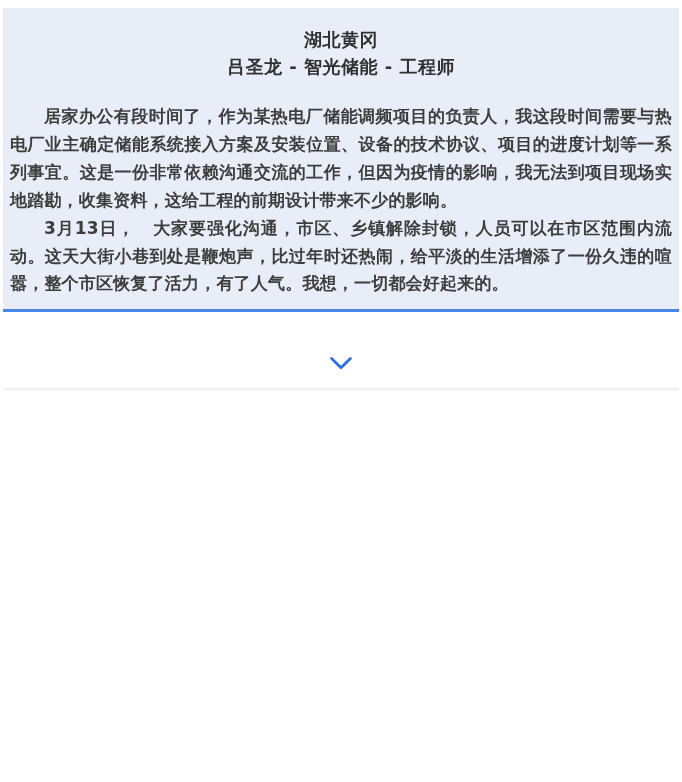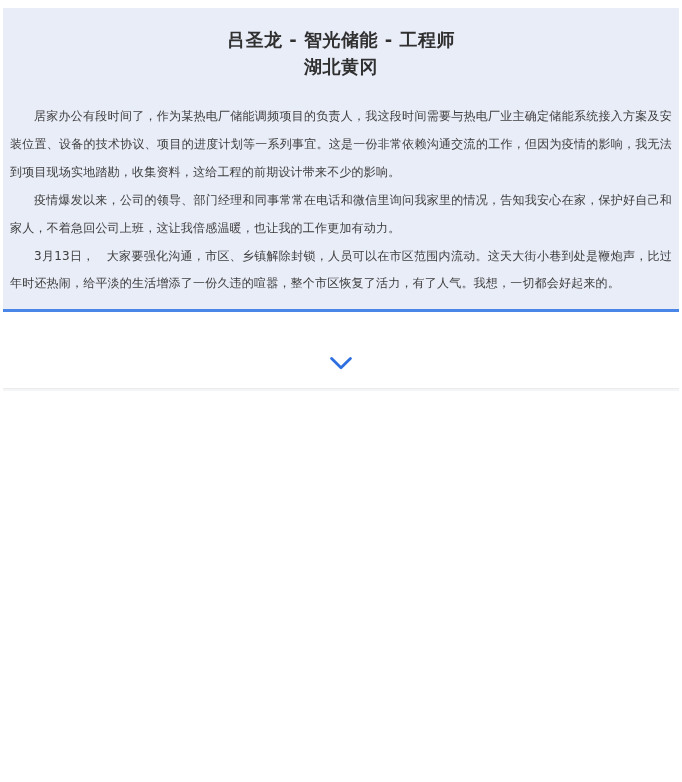--- a/index.html
+++ b/index.html
@@ -22,25 +22,26 @@
   .title-line {
     text-align: center;
     font-size: 18px;
     line-height: 27px;
     font-weight: bold;
     color: #303030;
     letter-spacing: 0.5px;
   }
   .article-body {
     margin-top: 23px;
-    font-size: 12px;
+    font-size: 17px;
     line-height: 27.9px;
     letter-spacing: 0.2px;
     color: #3d3d3d;
     text-align: justify;
+    font-weight: bold;
   }
   .article-body p { margin: 0; }
   .article-body p.ind { text-indent: 2em; }
   .expand-area {
     height: 79px;
     background: #ffffff;
     display: flex;
     align-items: center;
     justify-content: center;
     position: relative;
@@ -62,26 +63,25 @@
     height: 3px;
     background: #f4f5f7;
     border-top: 1px solid #ececee;
   }
 </style>
 </head>
 <body>
 
 <div class="page">
   <div class="card">
+    <div class="title-line">湖北黄冈</div>
     <div class="title-line">吕圣龙 - 智光储能 - 工程师</div>
-    <div class="title-line">湖北黄冈</div>
 
     <div class="article-body">
       <p class="ind">居家办公有段时间了，作为某热电厂储能调频项目的负责人，我这段时间需要与热电厂业主确定储能系统接入方案及安装位置、设备的技术协议、项目的进度计划等一系列事宜。这是一份非常依赖沟通交流的工作，但因为疫情的影响，我无法到项目现场实地踏勘，收集资料，这给工程的前期设计带来不少的影响。</p>
-      <p class="ind">疫情爆发以来，公司的领导、部门经理和同事常常在电话和微信里询问我家里的情况，告知我安心在家，保护好自己和家人，不着急回公司上班，这让我倍感温暖，也让我的工作更加有动力。</p>
       <p class="ind">3月13日，　大家要强化沟通，市区、乡镇解除封锁，人员可以在市区范围内流动。这天大街小巷到处是鞭炮声，比过年时还热闹，给平淡的生活增添了一份久违的喧嚣，整个市区恢复了活力，有了人气。我想，一切都会好起来的。</p>
     </div>
   </div>
 
   <div class="expand-area">
     <button class="expand-btn">
       <span>
         <svg width="22" height="13" viewBox="0 0 22 13" fill="none" xmlns="http://www.w3.org/2000/svg">
           <polyline points="1.6,1.6 11,10.8 20.4,1.6" stroke="#2e6fe0" stroke-width="2.8" stroke-linecap="round" stroke-linejoin="round" fill="none"></polyline>
         </svg>

